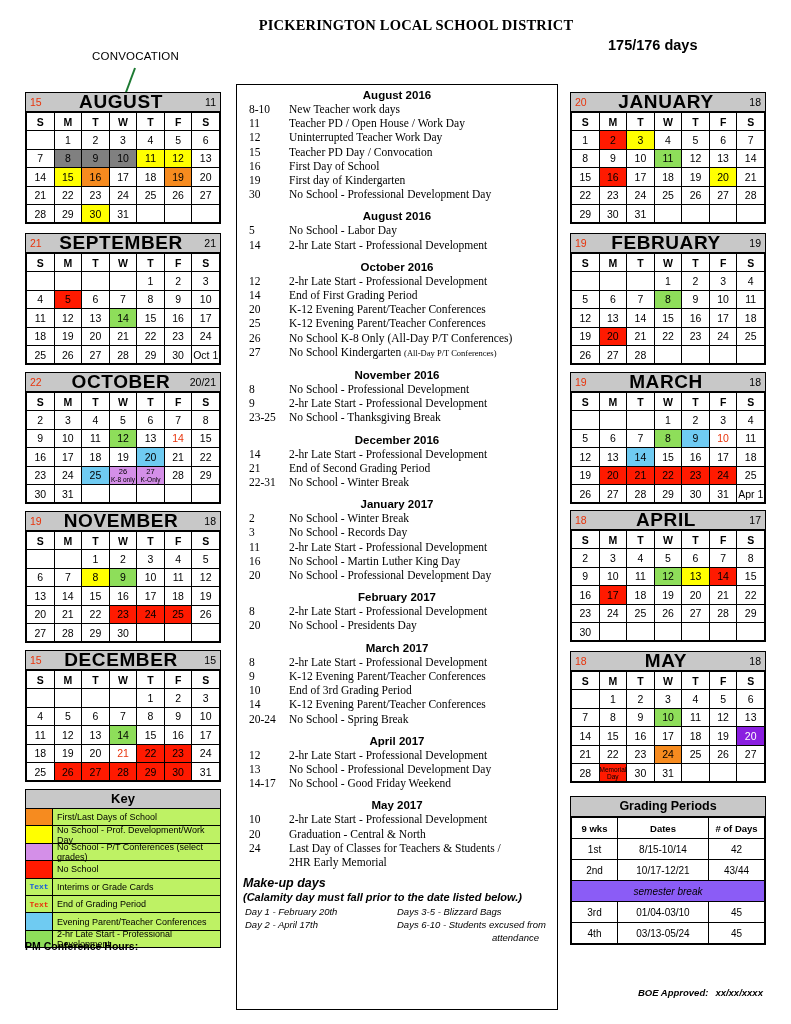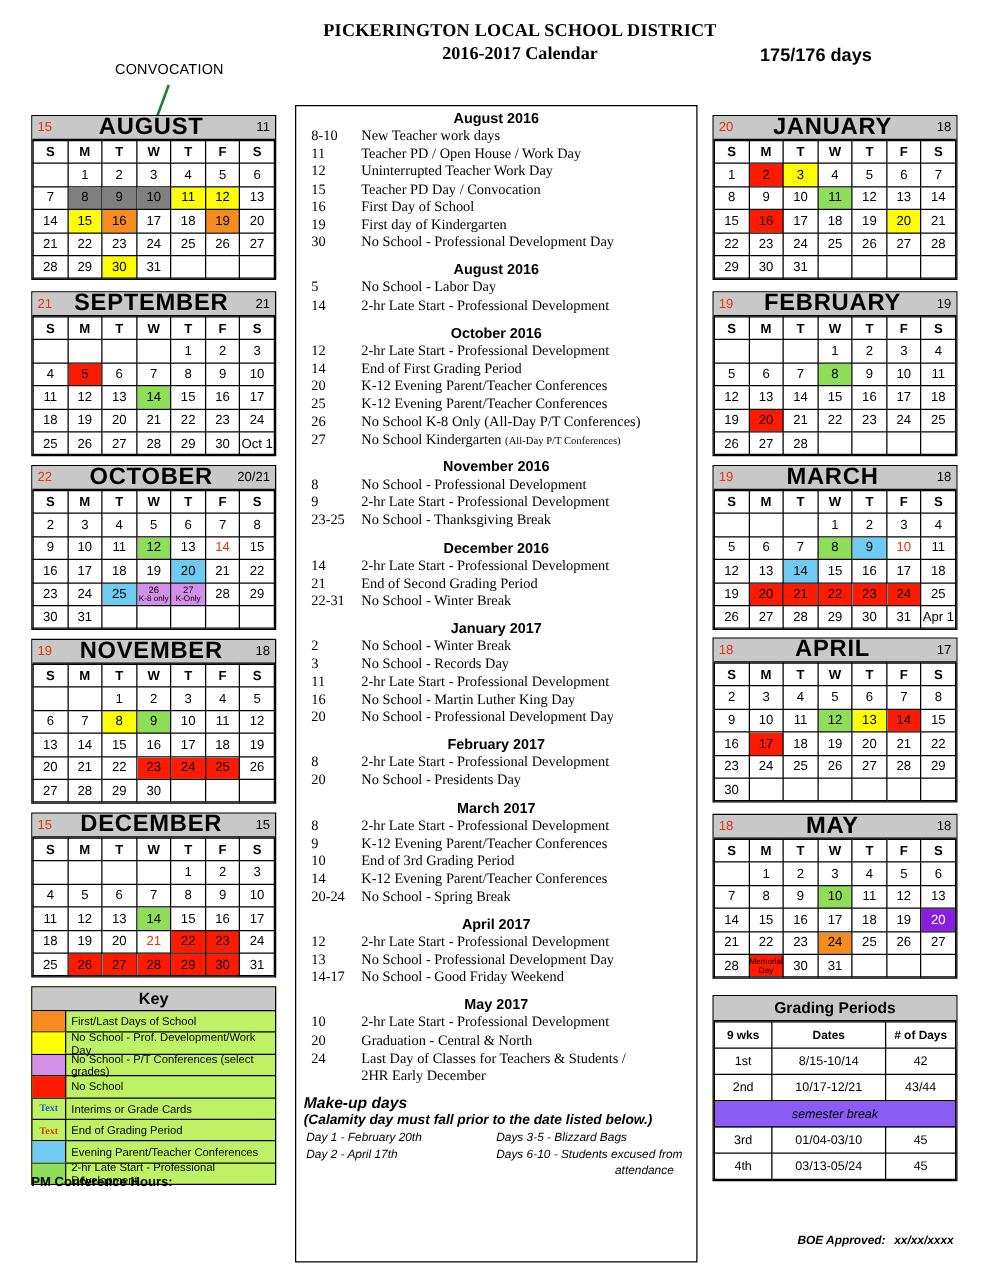--- a/index.html
+++ b/index.html
@@ -186,21 +186,21 @@
   }
   .key-row:last-child { border-bottom: none; }
   .key-swatch {
     width: 27px;
     border-right: 1px solid #000;
     box-sizing: border-box;
     flex: 0 0 27px;
     display: flex;
     align-items: center;
     justify-content: center;
-    font-family: Liberation Serif, serif;
+    font-family: Liberation Mono, monospace;
     font-weight: bold;
     font-size: 8px;
   }
   .key-label {
     flex: 1;
     padding-left: 4px;
     font-family: "Liberation Sans", sans-serif;
     font-size: 9px;
     display: flex;
     align-items: center;
@@ -340,21 +340,20 @@
   .boe-line .val { margin-left: 7px; }
 </style>
 </head>
 <body>
 
 <div class="page">
 
   <div class="header">
     <div class="hdr-title-wrap">
       <div class="hdr-line1">PICKERINGTON LOCAL SCHOOL DISTRICT</div>
-      <div class="hdr-line2">2016-2017 Calendar</div>
     </div>
     <div class="hdr-days">175/176 days</div>
   </div>
 
   <div class="convocation-label">CONVOCATION</div>
   <svg class="convocation-arrow" viewBox="0 0 70 120">
     <line x1="60" y1="8" x2="23" y2="108" stroke="#1d7a33" stroke-width="2"></line>
     <polygon points="23,112 19,100 30,104" fill="#1d7a33"></polygon>
   </svg>
 
@@ -906,21 +905,21 @@
           <div class="ev-desc">2-hr Late Start - Professional Development</div>
         </div>
         <div class="ev-row">
           <div class="ev-date">20</div>
           <div class="ev-desc">Graduation - Central &amp; North</div>
         </div>
         <div class="ev-row">
           <div class="ev-date">24</div>
           <div class="ev-desc">Last Day of Classes for Teachers &amp; Students /</div>
         </div>
-        <div class="ev-cont">2HR Early December</div>
+        <div class="ev-cont">2HR Early Memorial</div>
       </div>
 
     <div class="makeup-title">Make-up days</div>
     <div class="makeup-sub">(Calamity day must fall prior to the date listed below.)</div>
     <div class="makeup-grid">
       <div class="makeup-col left">
         <div>Day 1 -  February 20th</div>
         <div>Day 2 - April 17th</div>
       </div>
       <div class="makeup-col right">

